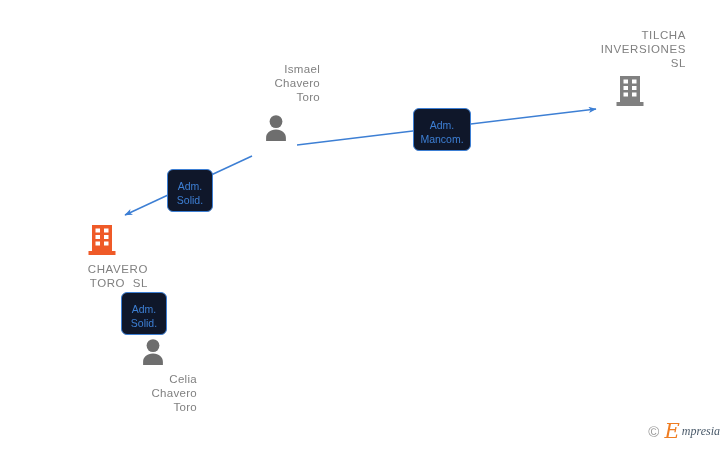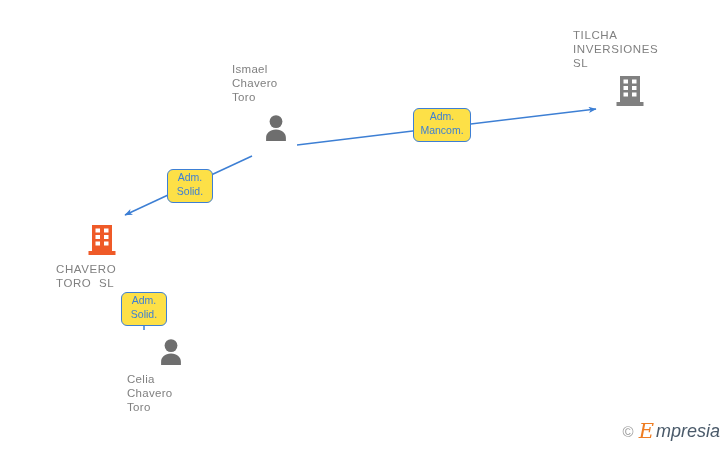--- a/index.html
+++ b/index.html
@@ -4,47 +4,47 @@
 <style>
   html,body{margin:0;padding:0;}
   body{
     width:728px;height:450px;background:#ffffff;
     font-family:"Liberation Sans","DejaVu Sans",sans-serif;
     position:relative;overflow:hidden;
   }
   #graph{position:absolute;left:0;top:0;width:728px;height:450px;}
   .edges{position:absolute;left:0;top:0;width:728px;height:450px;}
 
-  .node{position:absolute;text-align:left;}
+  .node{position:absolute;text-align:right;}
   .node-label{
     color:#808080;font-size:11.5px;line-height:14px;
     letter-spacing:0.3px;white-space:pre;
   }
   .node-label.company{letter-spacing:0.6px;}
   .icon-wrap{display:flex;justify-content:center;align-items:flex-end;}
 
   .edge-label{
-    position:absolute;background:#fde047;border:1.4px solid #3d7fd4;
+    position:absolute;background:#0f172a;border:1.4px solid #3d7fd4;
     border-radius:6px;color:#3d7fd4;font-size:10.5px;line-height:14px;
-    text-align:center;padding:0 6px 4px 6px;white-space:pre;
+    text-align:center;padding:9px 6px 4px 6px;white-space:pre;
     box-sizing:border-box;
   }
 
   .watermark{
     position:absolute;right:8px;bottom:8px;display:flex;align-items:center;
     gap:5px;user-select:none;
   }
   .wm-c{color:#9a9a9a;font-size:15px;line-height:15px;}
   .wm-e{
     color:#ef7d22;font-size:21px;line-height:21px;
     font-family:"DejaVu Serif",serif;font-style:italic;
   }
   .wm-text{
-    color:#4a5a6a;font-size:18px;line-height:17px;
-    font-family:Liberation Sans, sans-serif;font-style:italic;margin-left:-3px;
+    color:#4a5a6a;font-size:12px;line-height:17px;
+    font-family:Liberation Serif, serif;font-style:italic;margin-left:-3px;
   }
 </style>
 </head>
 <body>
 
 <div id="graph">
 
   <svg class="edges" viewBox="0 0 728 450" width="728" height="450">
     <defs>
       <marker id="arrowBlue" markerWidth="9" markerHeight="9" refX="7.4" refY="3.1" orient="auto" markerUnits="userSpaceOnUse">
@@ -103,21 +103,21 @@
           <rect x="17" y="11" width="4.5" height="4"></rect>
           <rect x="8.5" y="17.5" width="4.5" height="4"></rect>
           <rect x="17" y="17.5" width="4.5" height="4"></rect>
         </g>
       </svg>
     </div>
     <div class="node-label company" style="margin-top:6px;">CHAVERO
 TORO  SL</div>
   </div>
 
-  <div class="node" style="left:127px;top:338px;width:88px;">
+  <div class="node" style="left:109px;top:338px;width:88px;">
     <div class="icon-wrap">
       <svg width="28" height="28" viewBox="0 0 28 28">
         <circle cx="14" cy="7.6" r="6.4" fill="#6e6e6e"></circle>
         <path d="M14 15.4c-6.1 0-9.9 3.7-9.9 8.3V27h19.8v-3.3c0-4.6-3.8-8.3-9.9-8.3z" fill="#6e6e6e"></path>
       </svg>
     </div>
     <div class="node-label" style="margin-top:6px;">Celia
 Chavero
 Toro</div>
   </div>

